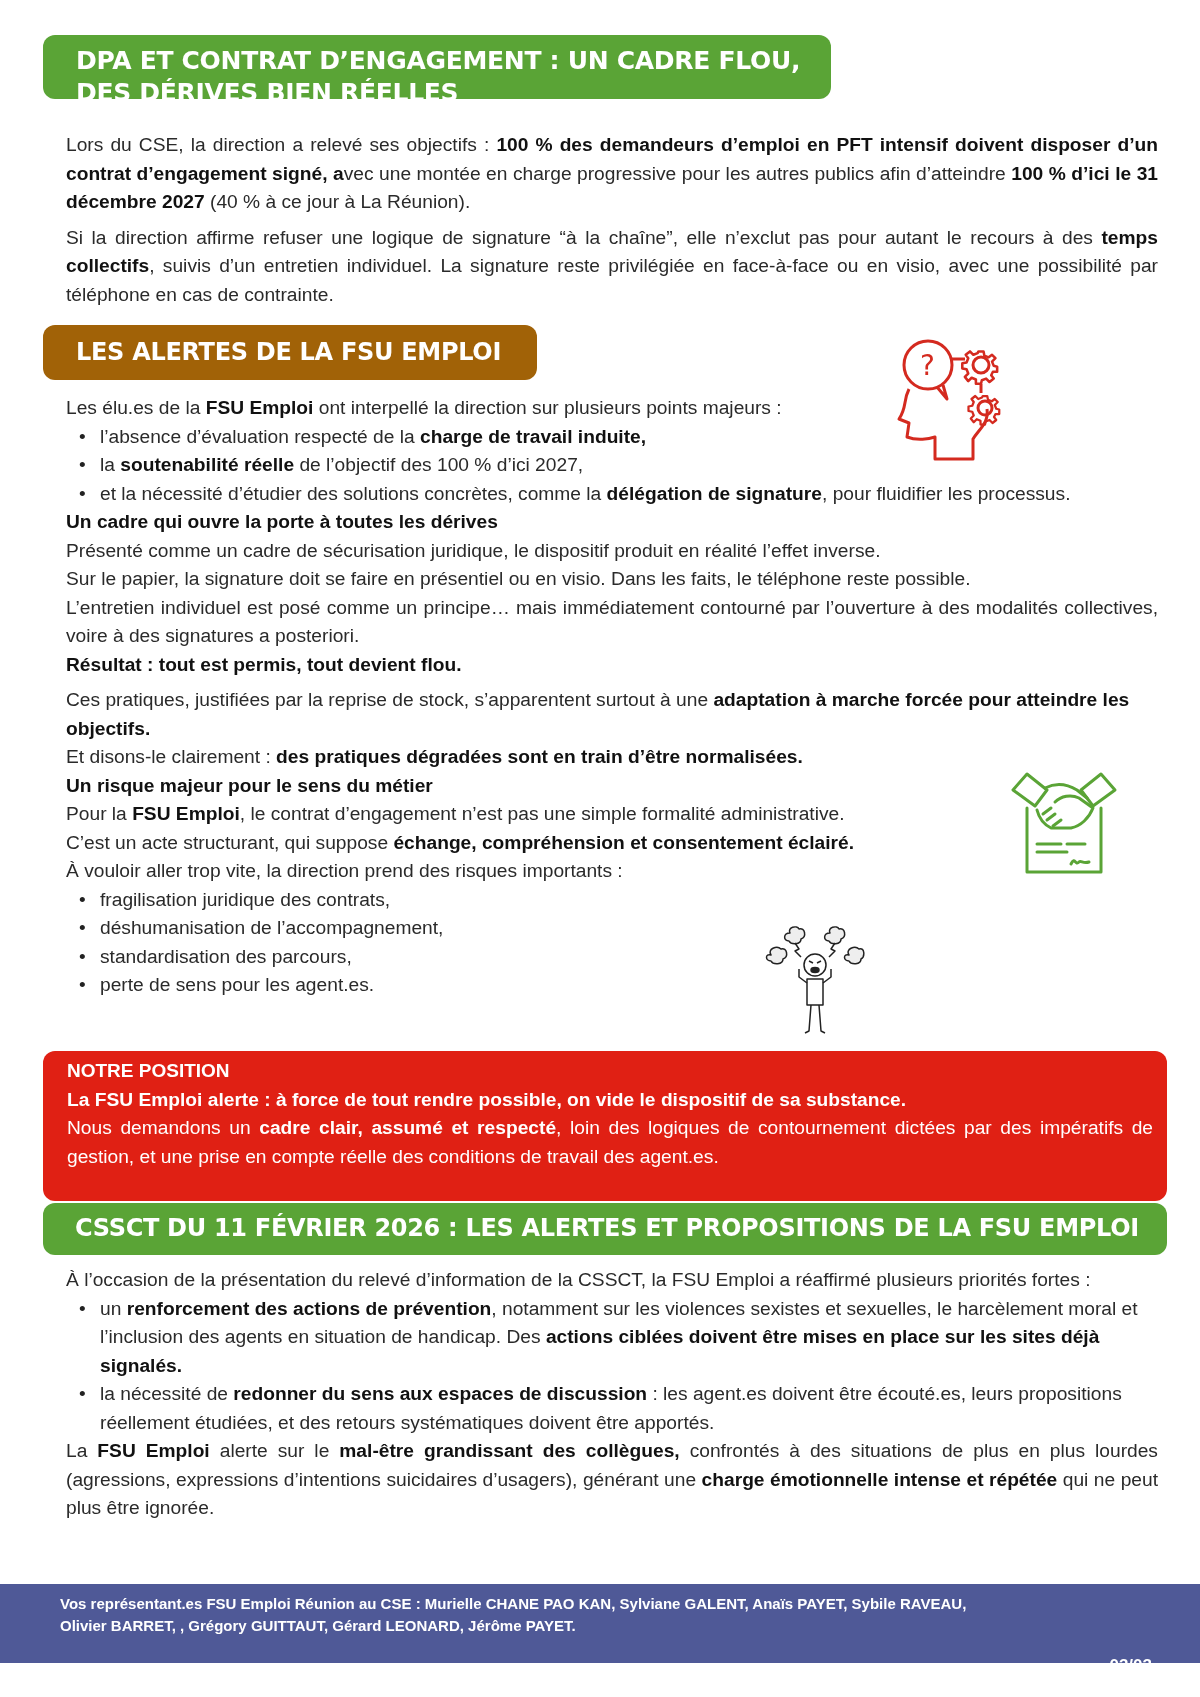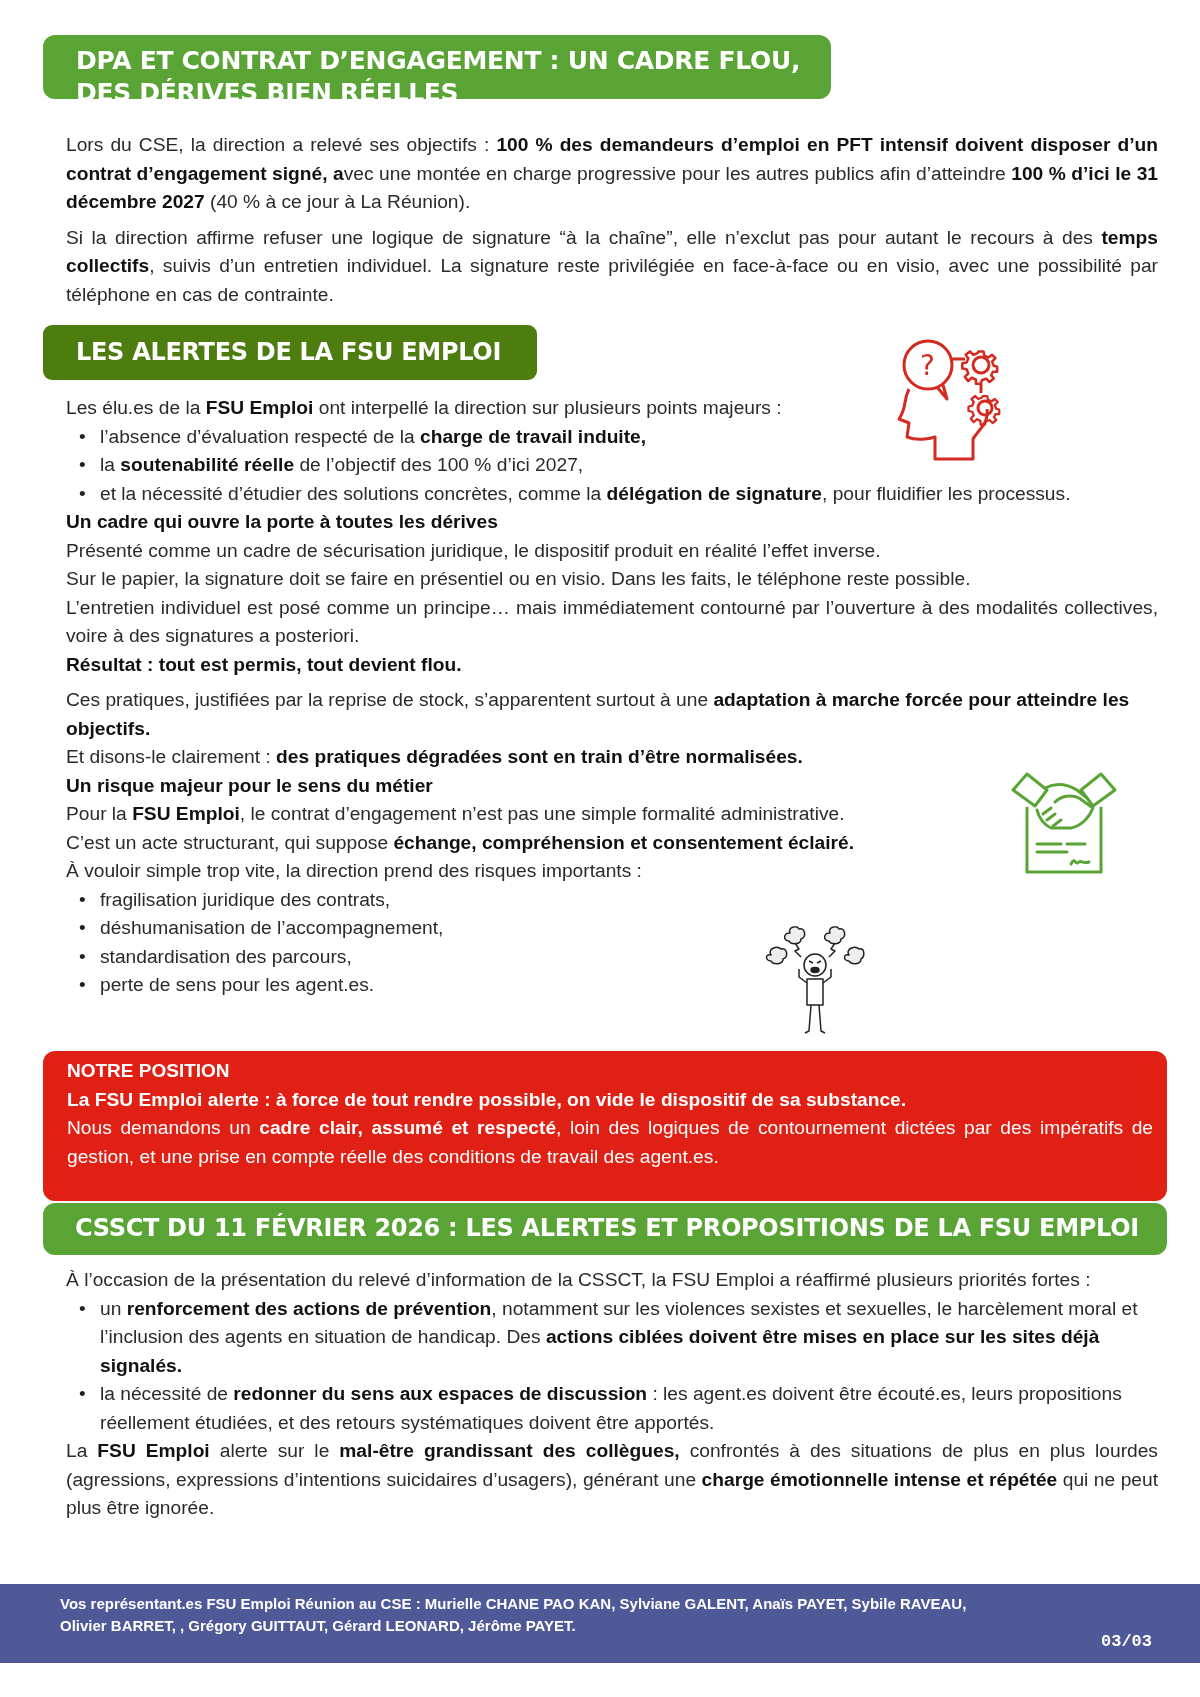--- a/index.html
+++ b/index.html
@@ -10,21 +10,21 @@
     }
     b, strong { font-weight: 700; color: #111; }
 
     .banner {
       position: absolute; color: #ffffff; font-weight: 700;
       font-family: "DejaVu Sans", "Liberation Sans", sans-serif;
       border-radius: 12px; box-sizing: border-box;
       letter-spacing: -0.3px;
     }
     .banner.green { background: #5aa436; }
-    .banner.red { background: #4d7c0f; border-radius: 9px; }
+    .banner.red { background: #a16207; }
 
     .b1 { left: 43px; top: 35px; width: 788px; height: 64px; padding: 10px 0 0 33px; font-size: 25px; line-height: 32px; }
     .b2 { left: 43px; top: 325px; width: 494px; height: 55px; padding: 11px 0 0 33px; font-size: 24px; line-height: 32px; }
     .b3 { left: 43px; top: 1203px; width: 1124px; height: 52px; padding: 9px 0 0 32px; font-size: 24px; line-height: 32px; }
 
     .txt {
       position: absolute; left: 66px; width: 1092px;
       font-size: 19.2px; line-height: 28.5px; color: #2a2a2a;
     }
     .txt p { margin: 0; }
@@ -45,21 +45,21 @@
     .position-box b { color: #ffffff; }
     .position-box .title { font-weight: 700; font-size: 19px; }
 
     .footer {
       position: absolute; left: 0; top: 1584px; width: 1200px; height: 79px;
       background: #4f5997; color: #ffffff; 
       font-weight: 700;
     }
     .footer .reps { position: absolute; left: 60px; right: 60px; top: 9px; font-size: 15px; line-height: 22px; }
     .footer .site { position: absolute; left: 0; right: 0; top: 64px; font-size: 12px; letter-spacing: 0.3px; margin-top: 21px; }
-    .footer .page { position: absolute; right: 48px; top: 48px; font-size: 17px; font-family: Liberation Mono, monospace; }
+    .footer .page { position: absolute; right: 48px; top: 72px; font-size: 17px; }
 
     .icon { position: absolute; }
   </style>
 </head>
 <body>
 
 <div class="banner green b1">
   <div>DPA ET CONTRAT D’ENGAGEMENT : UN CADRE FLOU,</div>
   <div>DES DÉRIVES BIEN RÉELLES</div>
 </div>
@@ -100,21 +100,21 @@
   <p>Présenté comme un cadre de sécurisation juridique, le dispositif produit en réalité l’effet inverse.</p>
   <p>Sur le papier, la signature doit se faire en présentiel ou en visio. Dans les faits, le téléphone reste possible.</p>
   <p class="justify">L’entretien individuel est posé comme un principe… mais immédiatement contourné par l’ouverture à des modalités collectives, voire à des signatures a posteriori.</p>
   <p><b>Résultat : tout est permis, tout devient flou.</b></p>
   <div class="gap"></div>
   <p><span>Ces pratiques, justifiées par la reprise de stock, s’apparentent surtout à une </span><b>adaptation à marche forcée pour atteindre les objectifs.</b></p>
   <p><span> Et disons-le clairement : </span><b>des pratiques dégradées sont en train d’être normalisées.</b></p>
   <p><b>Un risque majeur pour le sens du métier</b></p>
   <p><span>Pour la </span><b>FSU Emploi</b><span>, le contrat d’engagement n’est pas une simple formalité administrative.</span></p>
   <p><span>C’est un acte structurant, qui suppose </span><b>échange, compréhension et consentement éclairé.</b></p>
-  <p>À vouloir simple trop vite, la direction prend des risques importants :</p>
+  <p>À vouloir aller trop vite, la direction prend des risques importants :</p>
   <ul class="bul">
     <li>fragilisation juridique des contrats,</li>
     <li>déshumanisation de l’accompagnement,</li>
     <li>standardisation des parcours,</li>
     <li>perte de sens pour les agent.es.</li>
   </ul>
 </div>
 
 <svg class="icon" style="left:1005px; top:768px;" width="118" height="112" viewBox="0 0 118 112" fill="none" stroke="#5aa436" stroke-width="3" stroke-linejoin="round" stroke-linecap="round">
   <path d="M8 22 L22 6 L42 22 L30 38 Z"></path>

